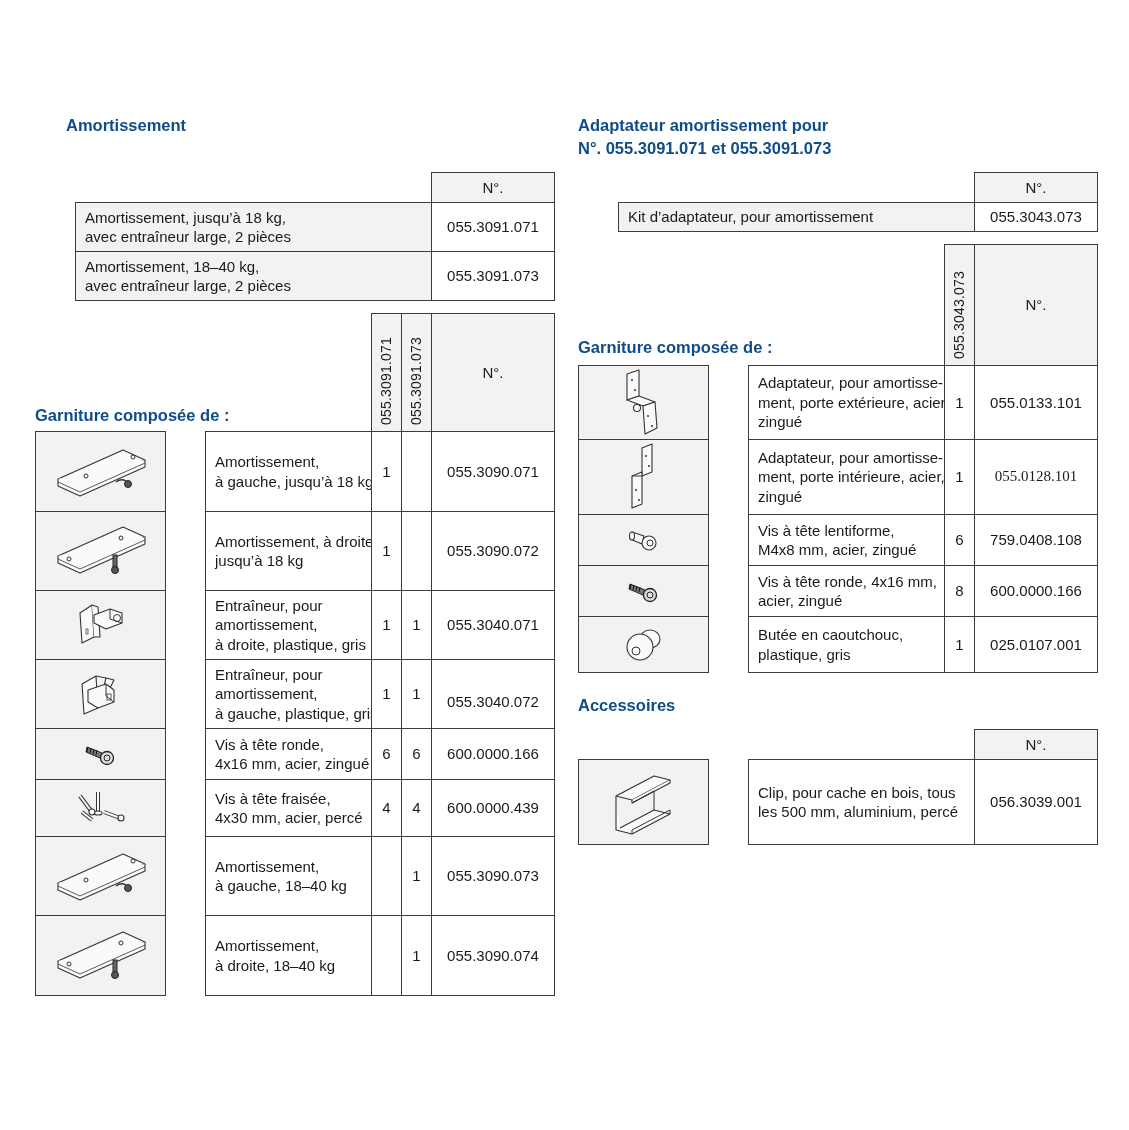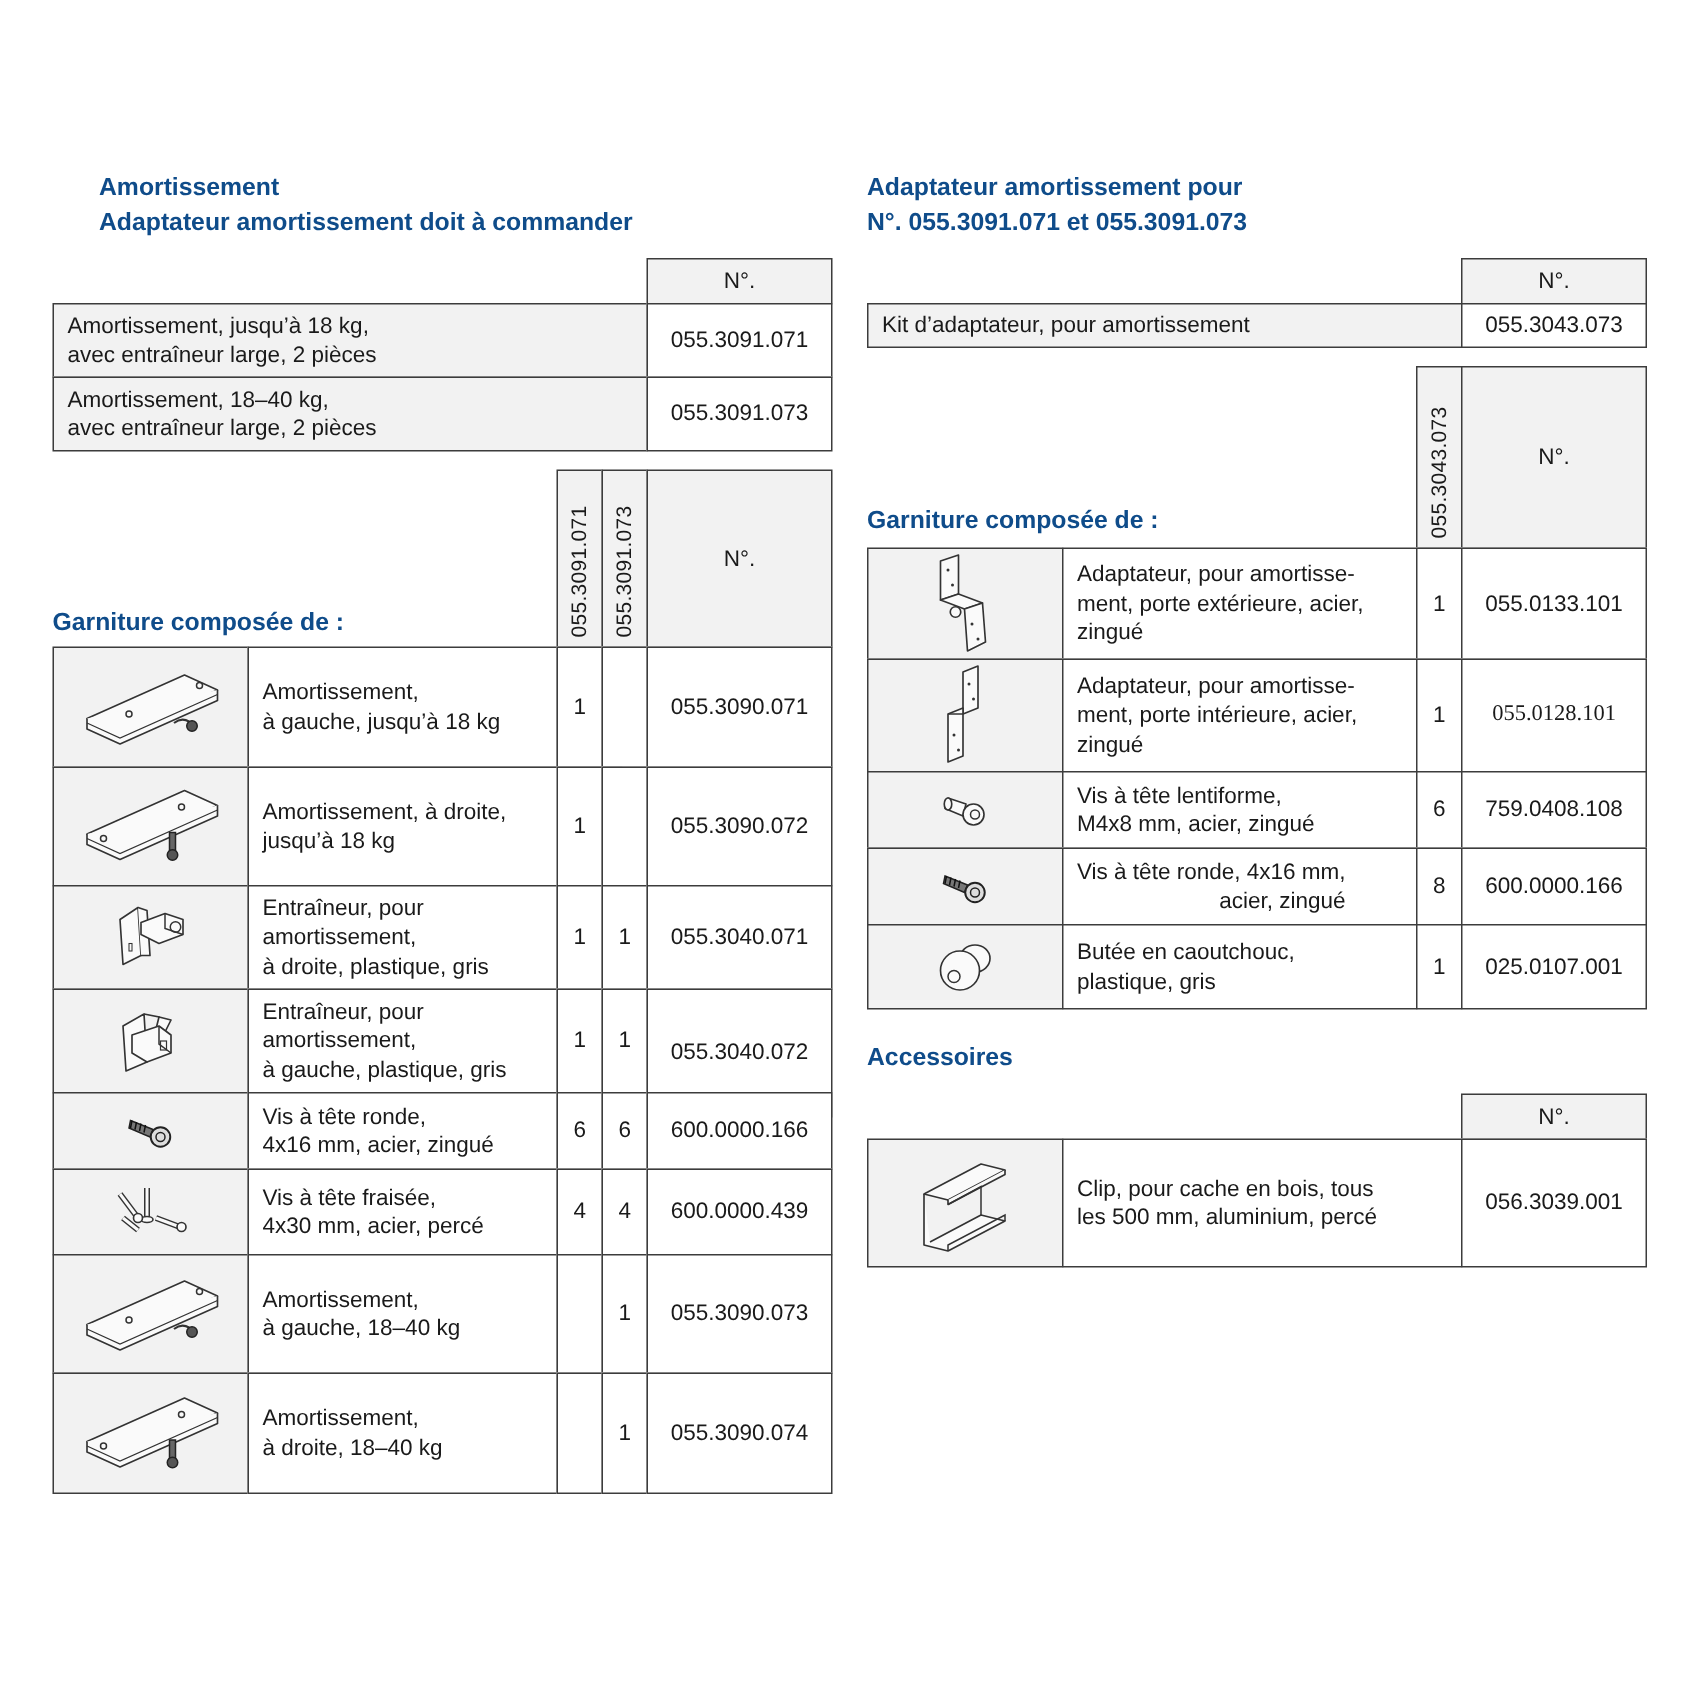--- a/index.html
+++ b/index.html
@@ -3,32 +3,31 @@
 <meta charset="utf-8">
 <style>
   html, body { margin: 0; padding: 0; background: #ffffff; }
   body { width: 1129px; height: 1130px; position: relative; font-family: "Liberation Sans", sans-serif; color: #1a1a1a; overflow: hidden; }
   .abs { position: absolute; }
   .heading { color: #0f4c8a; font-weight: bold; font-size: 16.5px; line-height: 22.5px; }
   .cell { position: absolute; box-sizing: border-box; border: 1px solid #3c3c3c; font-size: 15px; line-height: 19.5px; display: flex; align-items: center; }
   .grey { background: #f2f2f2; }
   .white { background: #ffffff; }
   .center { justify-content: center; text-align: center; }
-  .left { padding-left: 9px; padding-right: 6px; }
+  .left { padding-left: 9px; padding-right: 6px; margin-left: 40px; }
   .vert { writing-mode: vertical-rl; transform: rotate(180deg); font-size: 14px; letter-spacing: 0.2px; justify-content: flex-start; align-items: center; padding-top: 6px; padding-bottom: 6px; }
   .img { justify-content: center; align-items: center; }
   .img svg { display: block; }
   .txt { white-space: pre-line; }
 </style>
 </head>
 <body>
 
 <div class="abs heading" style="left:35px; top:114px;margin-left:31px;">
   <div>Amortissement</div>
-  <div>Adaptateur amortissement doit à commander</div>
 </div>
 
 <div>
   <div class="cell grey center" style="left:431px; top:172px; width:124px; height:31px;">N°.</div>
 
   <div class="cell grey left txt" style="left:35px; top:202px; width:397px; height:50px;">Amortissement, jusqu’à 18 kg,
 avec entraîneur large, 2 pièces</div>
   <div class="cell white center" style="left:431px; top:202px; width:124px; height:50px;">055.3091.071</div>
 
   <div class="cell grey left txt" style="left:35px; top:251px; width:397px; height:50px;">Amortissement, 18–40 kg,
@@ -283,21 +282,21 @@
         <div class="cell grey img" style="left:578px;top:565px;width:131px;height:52px;">
           <span>
             <svg width="34" height="26" viewBox="0 0 34 26">
               <path d="M3 6 L18 12 L16 17 L2 11 Z" fill="#777" stroke="#222"></path>
               <path d="M4 6 l-1 5 M7 7 l-1 5 M10 8 l-1 5 M13 9 l-1 5" stroke="#111" stroke-width="1"></path>
               <circle cx="23" cy="17" r="6.5" fill="#ddd" stroke="#222" stroke-width="1.3"></circle>
               <circle cx="23" cy="17" r="3" fill="none" stroke="#222"></circle>
             </svg>
           </span>
         </div>
-        <div class="cell white left txt" style="left:708px;top:565px;width:237px;height:52px;text-align:right;">Vis à tête ronde, 4x16 mm,
+        <div class="cell white left txt" style="left:708px;top:565px;width:237px;height:52px;">Vis à tête ronde, 4x16 mm,
 acier, zingué</div>
         <div class="cell white center" style="left:944px;top:565px;width:31px;height:52px;">8</div>
         <div class="cell white center" style="left:974px;top:565px;width:124px;height:52px;">600.0000.166</div>
       </div>
       <div>
         <div class="cell grey img" style="left:578px;top:616px;width:131px;height:57px;">
           <span>
             <svg width="40" height="40" viewBox="0 0 40 40">
               <ellipse cx="26" cy="14" rx="10" ry="9" fill="#fafafa" stroke="#333" stroke-width="1.1" stroke-linejoin="round"></ellipse>
               <circle cx="16" cy="22" r="13" fill="#fafafa" stroke="#333" stroke-width="1.1" stroke-linejoin="round"></circle>

